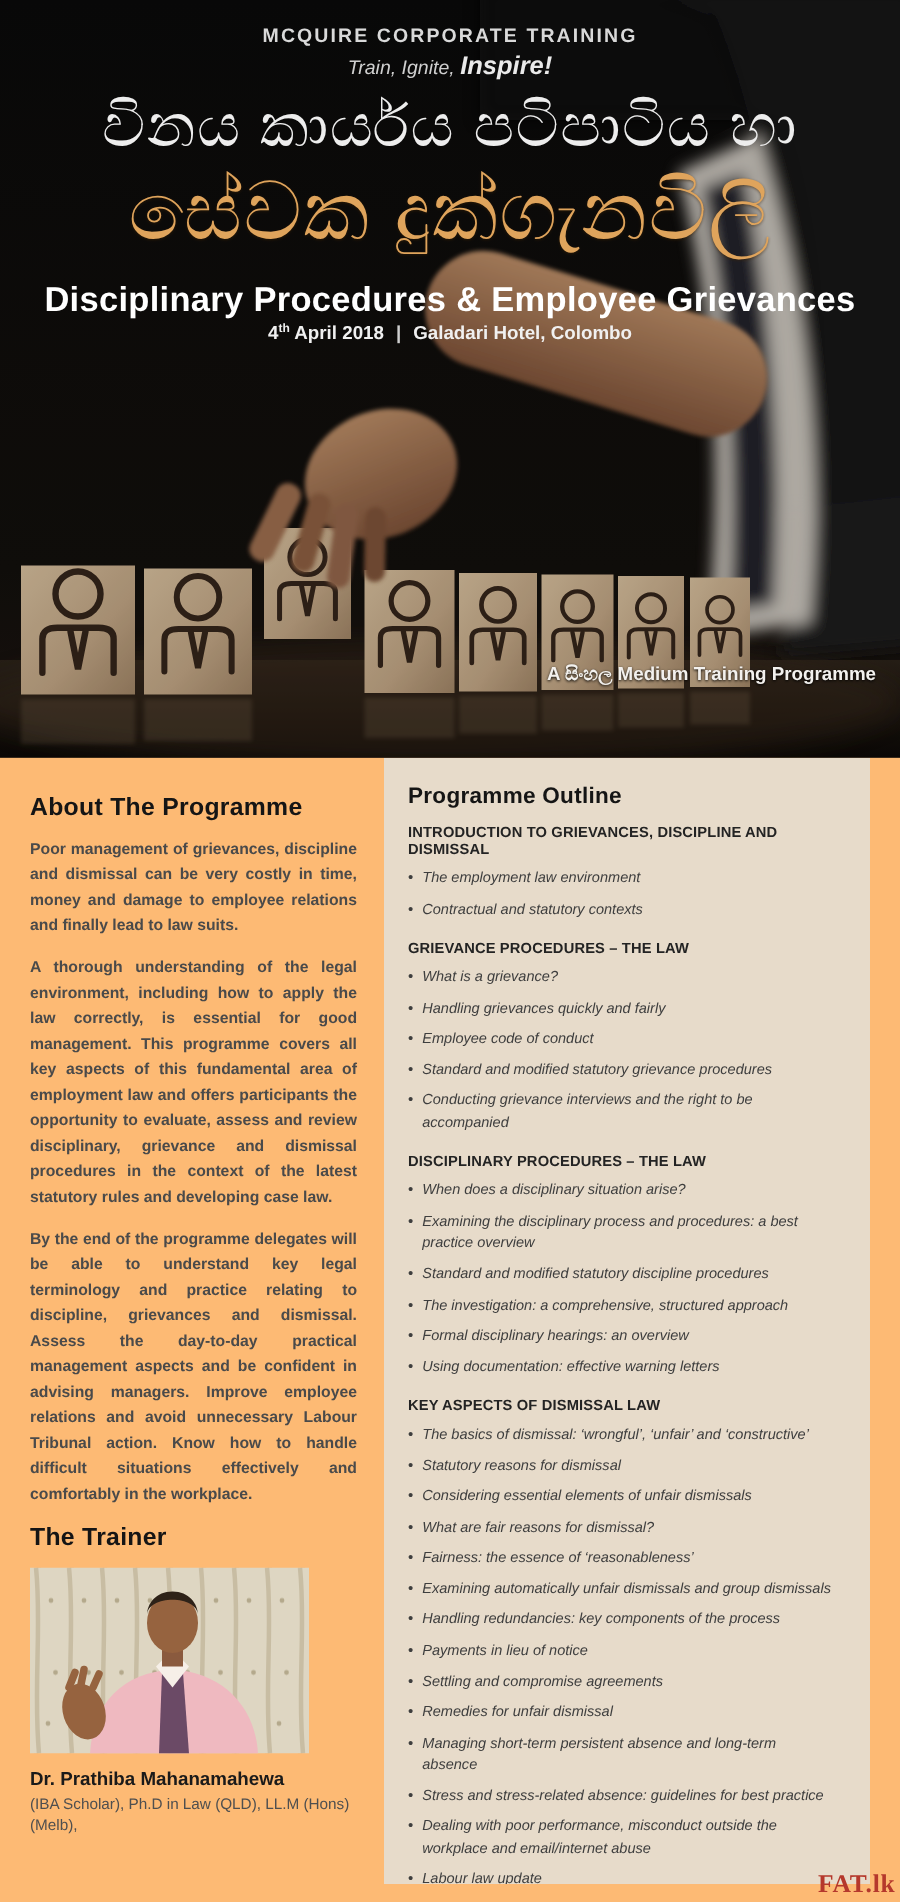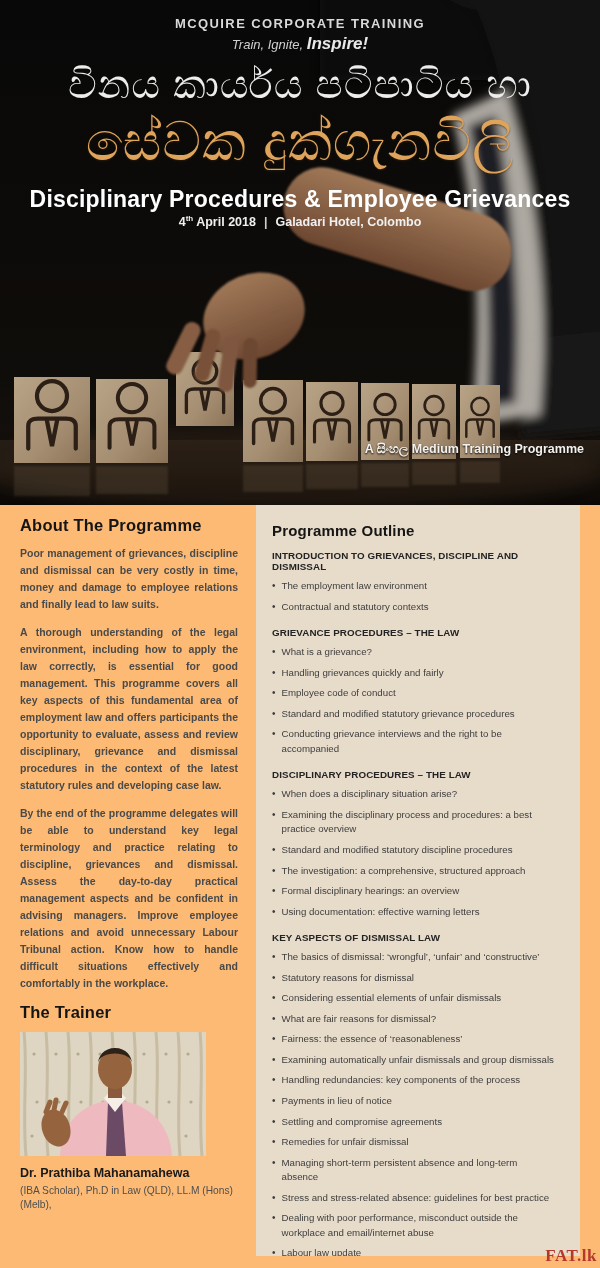--- a/index.html
+++ b/index.html
@@ -18,38 +18,38 @@
        text-shadow:0 1px 2px rgba(60,35,5,.6);}
   .entitle{top:186px;font-size:23px;font-weight:bold;color:#ffffff;letter-spacing:.2px;}
   .dateline{top:214px;font-size:12.5px;font-weight:bold;color:#f0f0f0;}
   .dateline sup{font-size:8px;}
   .dateline .sep{margin:0 8px;color:#cfcfcf;}
   .medium-note{position:absolute;right:16px;top:442px;font-size:12.5px;font-weight:bold;
                color:#f3f1ee;text-align:right;text-shadow:0 1px 2px #000;}
 
   
   .content{display:flex;width:600px;height:763px;align-items:stretch;}
-  .col-left{width:256px;box-sizing:border-box;padding:11px 18px 0 20px;overflow:hidden;}
+  .col-left{width:256px;box-sizing:border-box;padding:24px 18px 0 20px;overflow:hidden;}
   .col-right{width:324px;box-sizing:border-box;background:#e7dbca;margin-bottom:12px;
              padding:17px 24px 10px 16px;overflow:hidden;}
   h2{margin:0 0 10px 0;font-size:16.5px;color:#151515;letter-spacing:.2px;}
   .col-right h2{font-size:15px;margin-bottom:11px;}
   .body-p{margin:0 0 11px 0;font-size:10.5px;font-weight:bold;color:#4a4a4a;
           line-height:1.62;text-align:justify;}
   .trainer-photo{margin:2px 0 10px 0;width:186px;height:124px;}
   .trainer-photo svg{display:block;width:186px;height:124px;}
   .trainer-name{font-size:12.5px;font-weight:bold;color:#1a1a1a;margin-bottom:4px;}
   .cred-bold{font-size:10.8px;font-weight:bold;color:#2e2e2e;line-height:1.45;}
   .cred-reg{font-size:10.2px;color:#4f4f4f;line-height:1.42;}
 
   .sec{margin-bottom:13px;}
   .sec-title{font-size:9.8px;font-weight:bold;color:#232323;margin-bottom:7px;letter-spacing:.1px;}
   .li{display:flex;gap:6px;margin-bottom:6px;font-size:9.7px;color:#3e3e3e;line-height:1.5;}
   .li .dot{flex:0 0 auto;font-size:10px;color:#3e3e3e;line-height:1.45;}
-  .li .li-text{flex:1 1 auto;}
+  .li .li-text{flex:1 1 auto;font-style:italic;}
 
   .watermark{position:absolute;right:3px;bottom:2px;font-family:"Liberation Serif",serif;
              font-size:17px;font-weight:bold;color:#b5382c;letter-spacing:.5px;margin-left:18px;}
 </style>
 </head>
 <body>
 
 <div class="page">
 
   <header class="hero">

